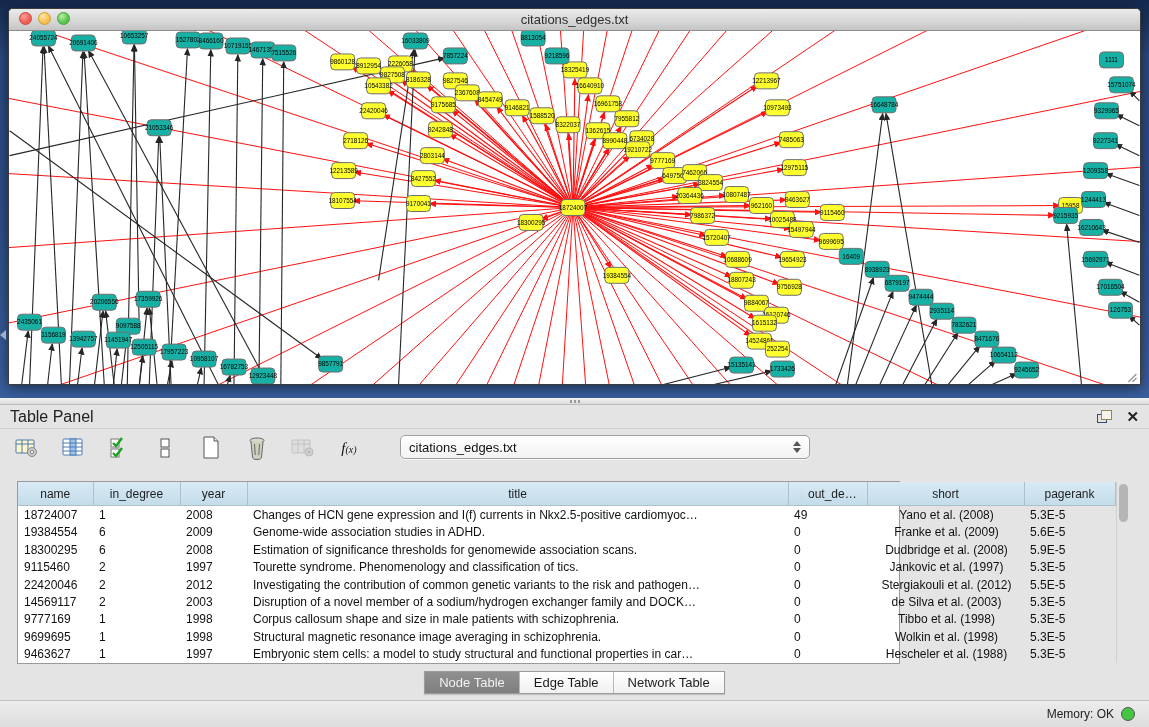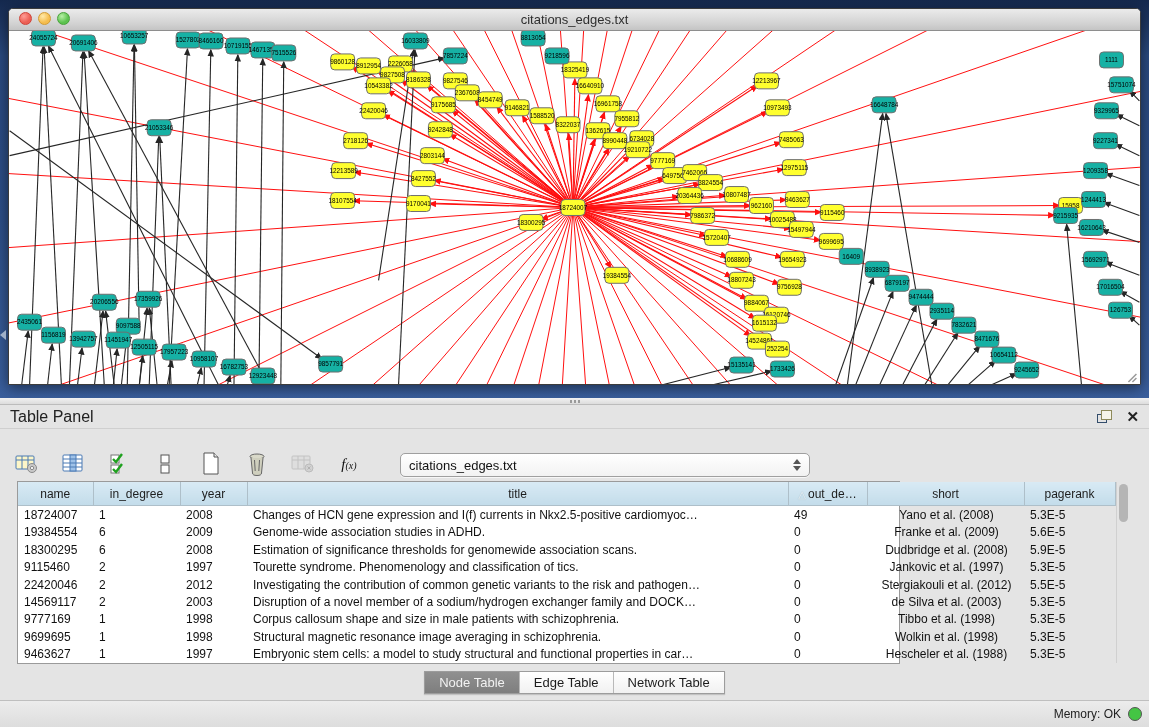--- a/index.html
+++ b/index.html
@@ -32,21 +32,21 @@
   
   .table-panel{position:absolute;left:0;top:405px;width:1149px;height:295px;background:#e4e4e4;}
   .panel-header{height:23px;display:flex;align-items:center;padding:0 10px;border-bottom:1px solid #cfcfcf;}
   .panel-title{font-size:16px;color:#222;}
   .panel-header .spacer{flex:1;}
   .float-icon{width:15px;height:13px;position:relative;margin-right:14px;cursor:pointer;}
   .float-icon .sq1{position:absolute;left:0;bottom:0;width:8px;height:7px;border:1px solid #334d6b;background:transparent;}
   .float-icon .sq2{position:absolute;right:0;top:0;width:9px;height:8px;border:1px solid #8e8a5a;background:#f6f4e8;}
   .close-icon{font-size:15px;font-weight:bold;color:#222;line-height:13px;cursor:pointer;}
 
-  .toolbar{height:42px;display:flex;align-items:flex-end;padding:6px 14px 2px 14px;gap:20px;}
+  .toolbar{height:42px;display:flex;align-items:flex-start;padding:6px 14px 2px 14px;gap:20px;}
   .tool{width:26px;height:26px;display:flex;align-items:center;justify-content:center;cursor:pointer;}
   .tool svg{display:block;}
   .tool.disabled{opacity:.45;cursor:default;}
   .fx-label{font-size:15px;font-style:italic;color:#111;font-family:"Liberation Serif",serif;}
   .fx-label .paren{font-size:10px;}
   .combo{margin-left:18px;width:392px;height:22px;border:1px solid #9f9f9f;border-radius:5px;
     background:linear-gradient(180deg,#ffffff,#f2f2f2);display:flex;align-items:center;padding:0 8px;
     box-shadow:0 1px 0 rgba(255,255,255,.7);cursor:pointer;}
   .combo-value{flex:1;font-size:13px;color:#111;}
   .combo-arrows{display:flex;flex-direction:column;gap:2px;align-items:center;}
@@ -68,21 +68,21 @@
   .tabs-row{position:absolute;left:0;top:266px;width:1149px;display:flex;justify-content:center;}
   .segmented{display:flex;border:1px solid #9c9c9c;border-radius:0;overflow:hidden;background:#fff;
     box-shadow:0 1px 1px rgba(0,0,0,.15);}
   .seg{padding:3px 14px;font-size:13px;color:#1c1c1c;background:linear-gradient(180deg,#ffffff,#f1f1f1);
     border-right:1px solid #b9b9b9;cursor:pointer;}
   .seg:last-child{border-right:none;}
   .seg.active{background:linear-gradient(180deg,#909090,#7e7e7e);color:#f2f2f2;}
 
   
   .statusbar{position:absolute;left:0;top:700px;width:1149px;height:27px;background:linear-gradient(#ececec,#dddddd);
-    border-top:1px solid #bfbfbf;display:flex;align-items:center;justify-content:flex-end;padding-right:7px;box-sizing:border-box;gap:7px;}
+    border-top:1px solid #bfbfbf;display:flex;align-items:center;justify-content:flex-end;padding-right:14px;box-sizing:border-box;gap:7px;}
   .mem-label{font-size:12px;color:#222;}
   .mem-dot{width:14px;height:14px;border-radius:50%;border:1px solid #555;box-sizing:border-box;}
 </style>
 </head>
 <body>
 
 <div class="stage">
 
   <div class="desktop">
     <div class="net-window">

